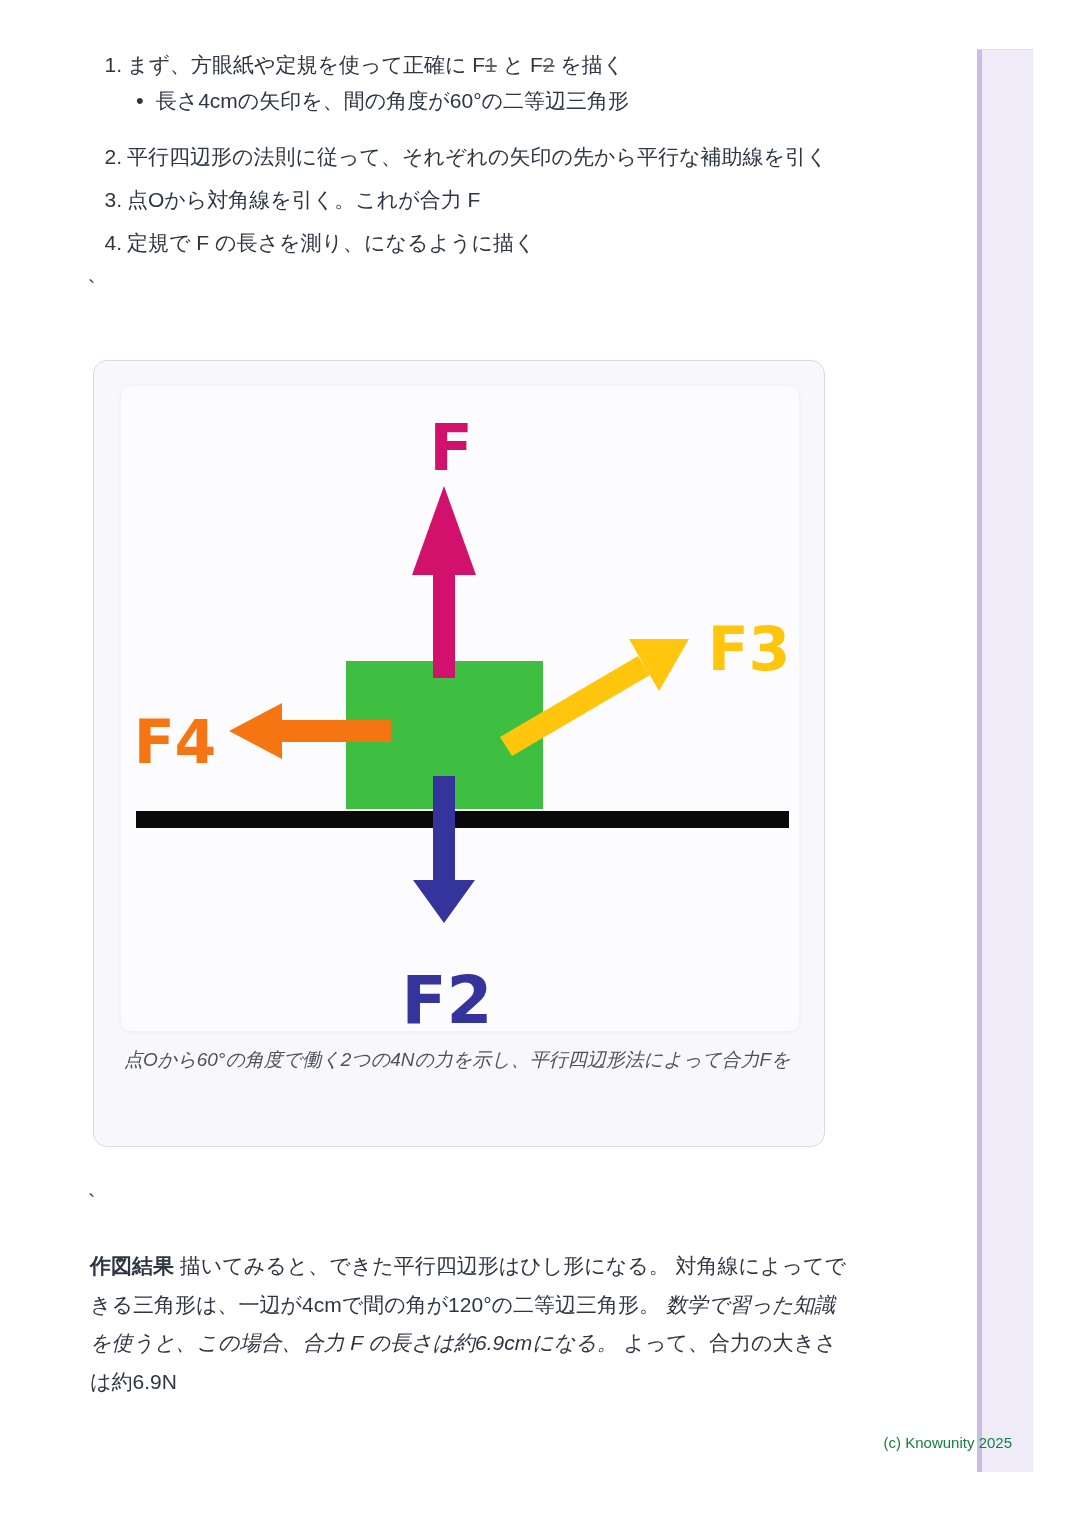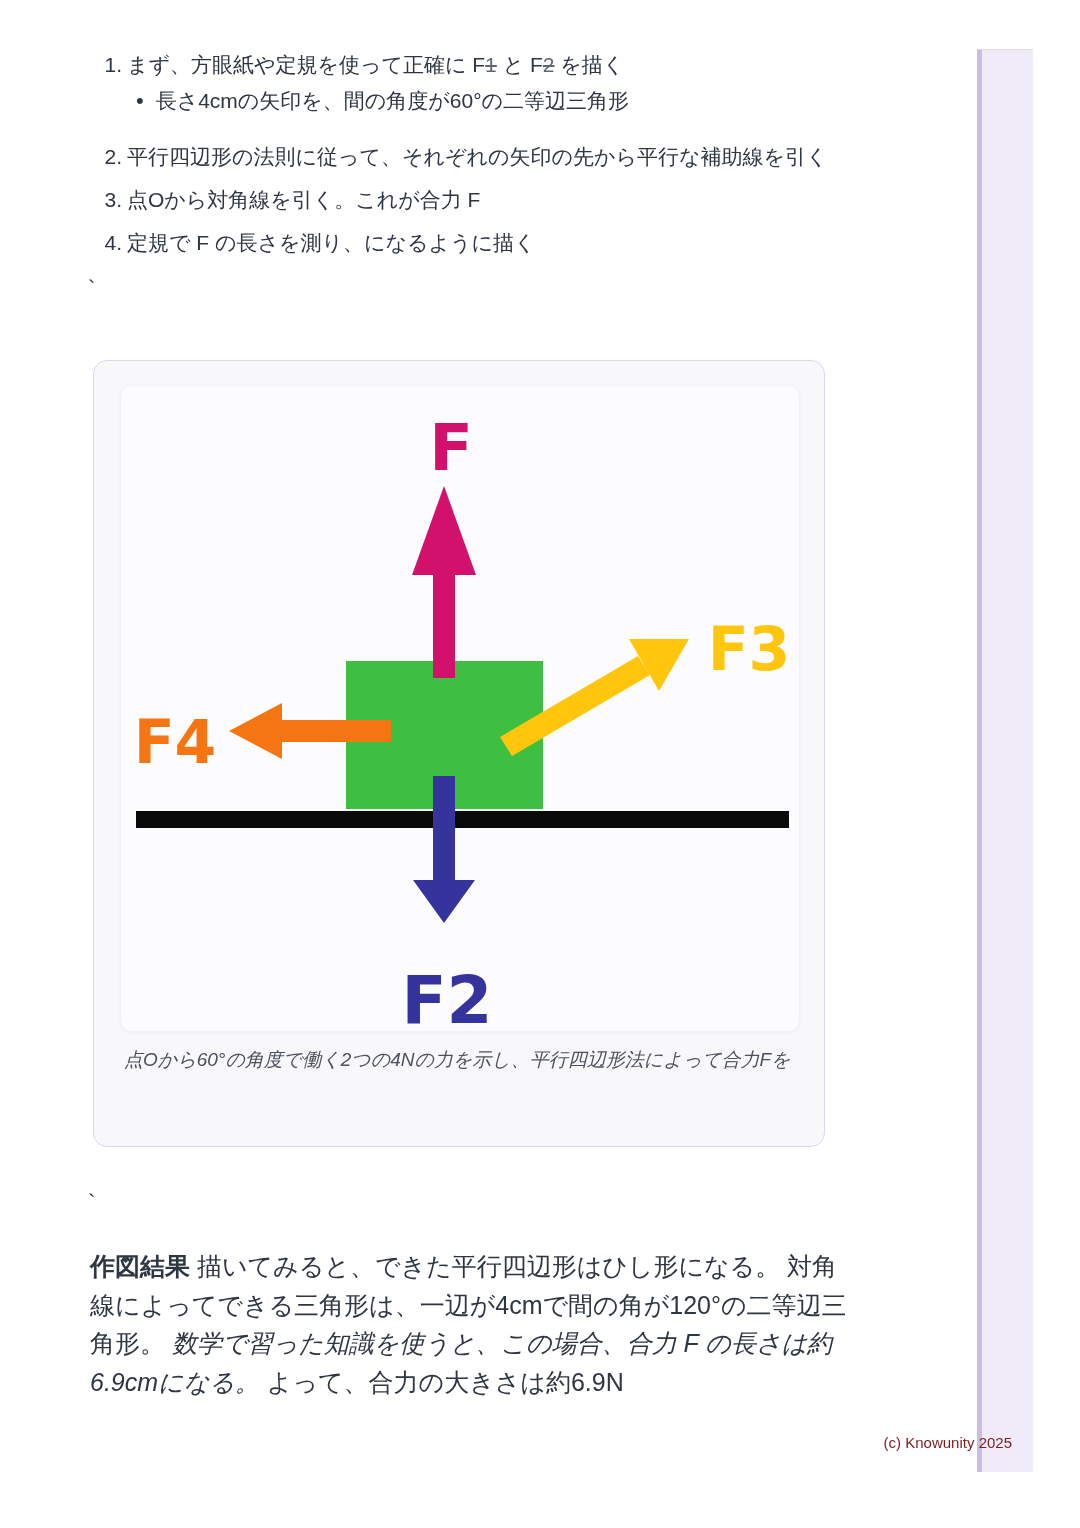--- a/index.html
+++ b/index.html
@@ -51,31 +51,31 @@
     text-align: left;
     font-style: italic;
     font-size: 19px; line-height: 33px;
     color: #4c515b;
   }
   .svg-label { font-family: "DejaVu Sans", "Liberation Sans", sans-serif; font-weight: bold; }
 
   
   .result {
     position: absolute; left: 90px; top: 1247px; width: 762px;
-    font-size: 25px; line-height: 38.5px; color: #2e3642;
+    font-size: 21px; line-height: 38.5px; color: #2e3642;
     text-align: left;
   }
   .result b { font-weight: bold; }
   .result .em { font-style: italic; }
 
   
   .copyright {
     position: absolute; left: 0; top: 1434px; width: 1012px;
     text-align: right;
-    font-size: 15px; color: #7f1d1d;
+    font-size: 15px; color: #15803d;
     z-index: 3;
   }
 
   
   .scroll-strip {
     position: absolute; left: 977px; top: 49px;
     width: 56px; height: 1423px;
     background: #f0ebf8;
     border-left: 5px solid #c9bde6;
     border-top: 1px solid #e3dcf2;

